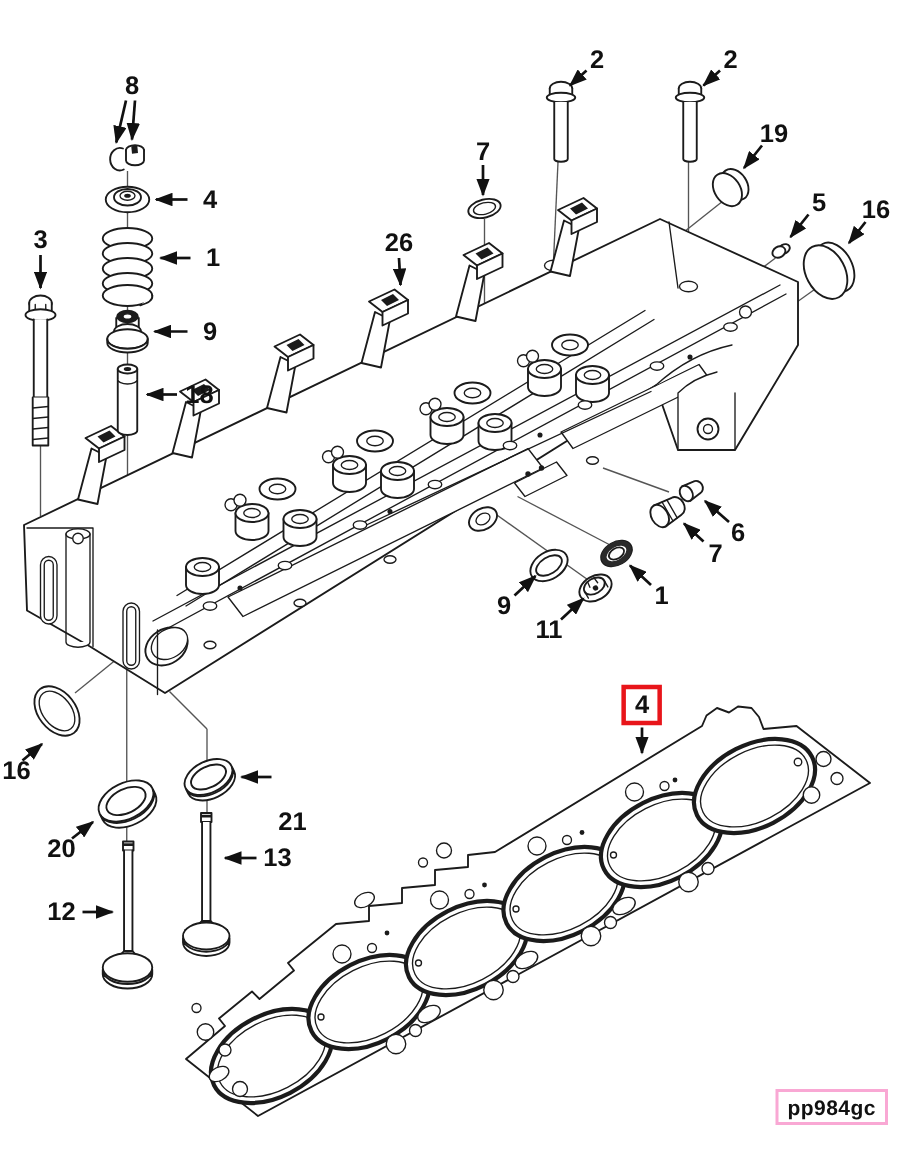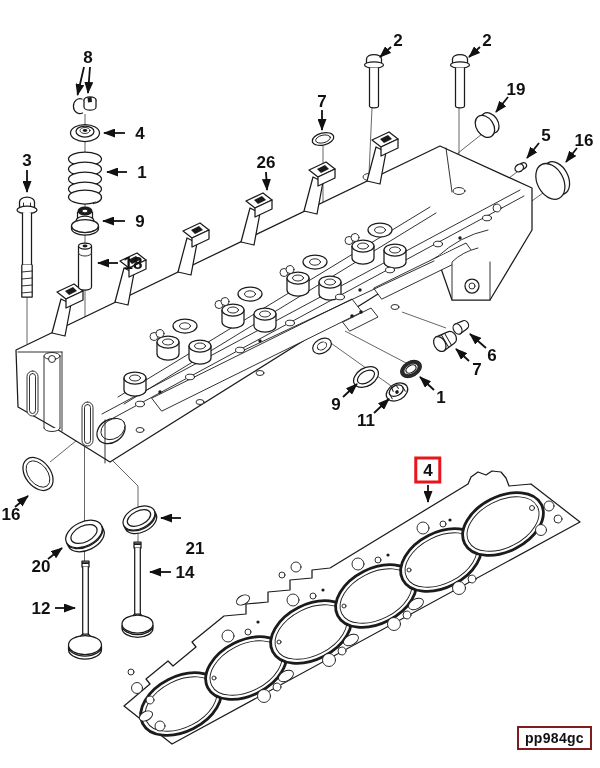--- a/index.html
+++ b/index.html
@@ -2,21 +2,21 @@
 <html><head>
 <meta charset="utf-8">
 <style>
   html,body{margin:0;padding:0;background:#ffffff;}
   #stage{position:relative;width:600px;height:768px;background:#fff;overflow:hidden;
          font-family:"Liberation Sans", sans-serif;}
   #stage svg{position:absolute;left:0;top:0;}
   .callout{position:absolute;transform:translate(-50%,-50%);font-weight:bold;
            font-size:17px;color:#111;line-height:1;white-space:nowrap;}
   .callout-highlight{border:3px solid #e8151a;background:#fff;padding:2px 6px;}
-  .part-code{position:absolute;left:517px;top:726px;border:2px solid #7f1d1d;
+  .part-code{position:absolute;left:517px;top:726px;border:2px solid #f9a8d4;
              background:#fff;padding:2px 6px;font-weight:bold;font-size:14px;
              color:#111;letter-spacing:0.3px;}
   .lineart{fill:#ffffff;stroke:#1b1b1b;stroke-width:1.25;stroke-linejoin:round;stroke-linecap:round;}
   .thin{stroke-width:0.9;}
   .bold{stroke-width:2.8;}
   .dark{fill:#1b1b1b;stroke:none;}
   .phantom{stroke:#555;stroke-width:0.9;fill:none;}
   .leader{stroke:#111;stroke-width:1.8;fill:none;}
 </style>
 </head>
@@ -488,19 +488,19 @@
 <div class="callout" style="left:584px;top:140px">16</div>
 <div class="callout" style="left:266px;top:162px">26</div>
 <div class="callout" style="left:492px;top:355px">6</div>
 <div class="callout" style="left:477px;top:369px">7</div>
 <div class="callout" style="left:336px;top:404px">9</div>
 <div class="callout" style="left:441px;top:397px">1</div>
 <div class="callout" style="left:366px;top:420px">11</div>
 <div class="callout" style="left:11px;top:514px">16</div>
 <div class="callout" style="left:41px;top:566px">20</div>
 <div class="callout" style="left:195px;top:548px">21</div>
-<div class="callout" style="left:185px;top:572px">14</div>
+<div class="callout" style="left:185px;top:572px">13</div>
 <div class="callout" style="left:41px;top:608px">12</div>
 <div class="callout callout-highlight" style="left:428px;top:470px">4</div>
 
 <div class="part-code">pp984gc</div>
 
 </div>
 
 </body></html>

